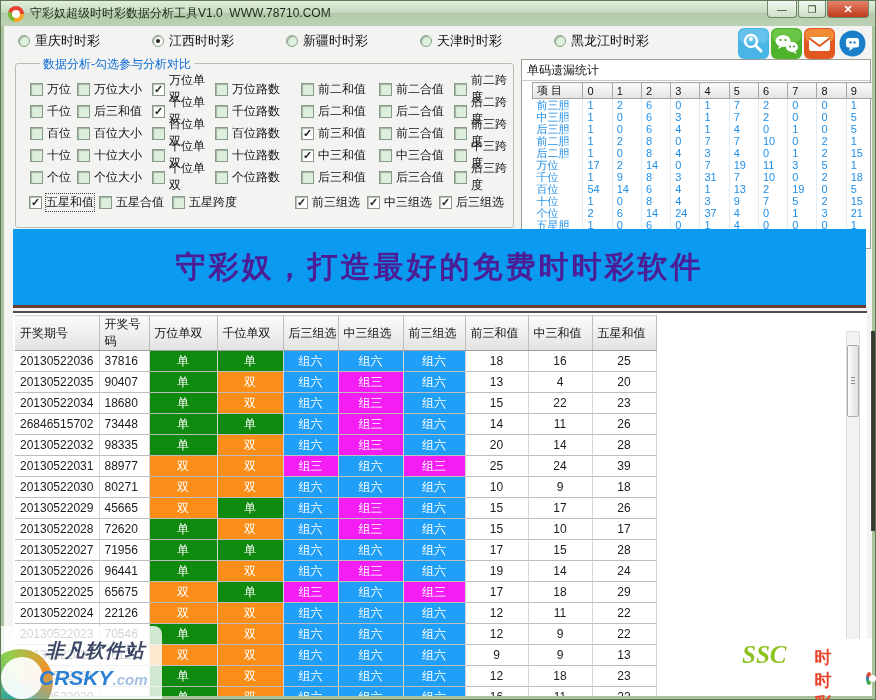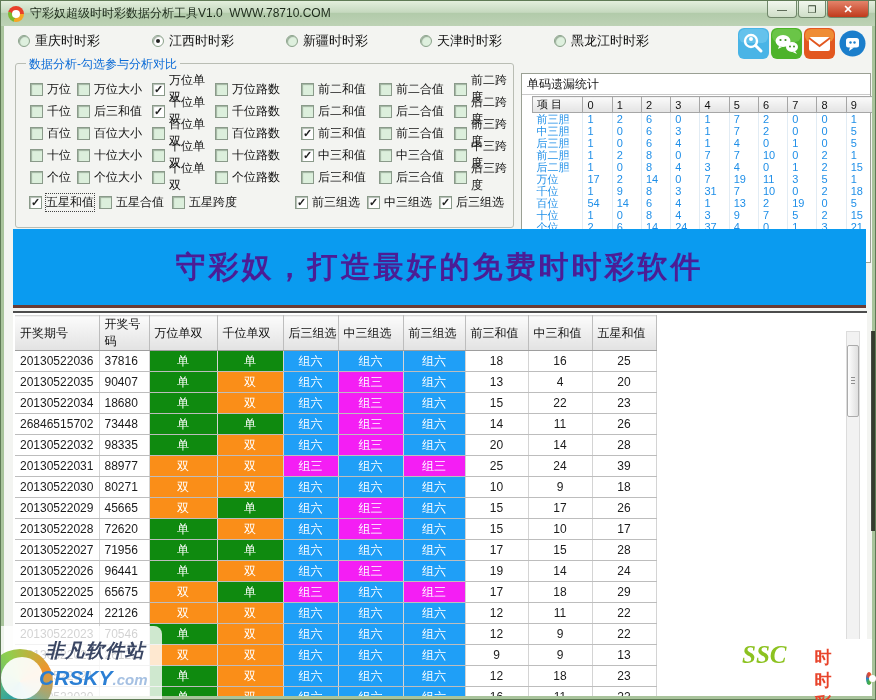--- a/index.html
+++ b/index.html
@@ -34,35 +34,35 @@
   .radio.sel { background:#fff; }
   .radio.sel::after { content:""; position:absolute; left:3px; top:3px; width:4px; height:4px; border-radius:50%; background:#222; }
 
   
   .toolicons { position:absolute; right:4px; top:2px; display:flex; gap:2px; align-items:center; }
   .ticon { width:31px; height:31px; border-radius:6px; position:relative; }
   .ticon svg { position:absolute; inset:0; }
 
   
   .groupbox { position:absolute; border:1px solid #b9bdb4; border-radius:3px; }
-  .gb-title { position:absolute; top:-8px; left:10px; background:#f3f4f1; padding:0 3px; font-size:12px; color:#0a6ad6; }
+  .gb-title { position:absolute; top:-8px; left:24px; background:#f3f4f1; padding:0 3px; font-size:12px; color:#0a6ad6; }
   .analysis { left:11px; top:37px; width:499px; height:165px; }
   .cb-grid { position:absolute; left:0; top:8px; right:0; }
   .cbrow { display:grid; grid-template-columns:47px 75px 63px 86px 78px 75px 62px; padding-left:14px; height:22px; align-items:center; }
   .cbitem { display:inline-flex; align-items:center; gap:4px; font-size:12px; color:#111; }
   .cb { width:13px; height:13px; border:1px solid #8a9a8a; background:#dcefdc;
     box-shadow:inset 1px 1px 1px rgba(100,120,100,.5); flex:0 0 13px;
     font-size:11px; line-height:11px; text-align:center; color:#222; font-weight:bold; }
   .cb.on { background:#fff; }
   .cblab.focus { outline:1px dotted #444; }
   .bottomrow { position:absolute; left:0; top:130px; right:0; height:22px; }
   .bottomrow .cbitem { position:absolute; top:0; }
 
   
-  .omission { position:absolute; left:517px; top:47px; width:350px; height:190px; background:#fff; border:1px solid #9aa094; }
+  .omission { position:absolute; left:517px; top:33px; width:350px; height:190px; background:#fff; border:1px solid #9aa094; }
   .om-title { font-size:12px; color:#111; padding:2px 0 1px 5px; border-bottom:1px solid #c9c9c9; }
   .om-table { border-collapse:collapse; table-layout:fixed; width:344px; margin:1px 10px; }
   .om-table th { background:linear-gradient(#fafafa,#e3e3e3); border:1px solid #a6a6a6; font-size:11px; font-weight:normal; color:#111; height:15px; text-align:left; padding-left:4px; }
   .om-table td { font-size:11px; color:#1f8fe8; height:12px; line-height:12px; border-right:1px solid #e2ecf4; padding-left:4px; overflow:hidden; white-space:nowrap; }
   .om-table td.lbl { color:#1f8fe8; }
 
   
   .banner { position:absolute; left:9px; top:203px; width:853px; height:79px; background:#0a9bf0;
     border-bottom:3px solid #6b3b33; display:flex; align-items:center; justify-content:center; }
   .banner span { color:#4c1d95; font-size:30px; font-weight:bold; letter-spacing:3px; }

